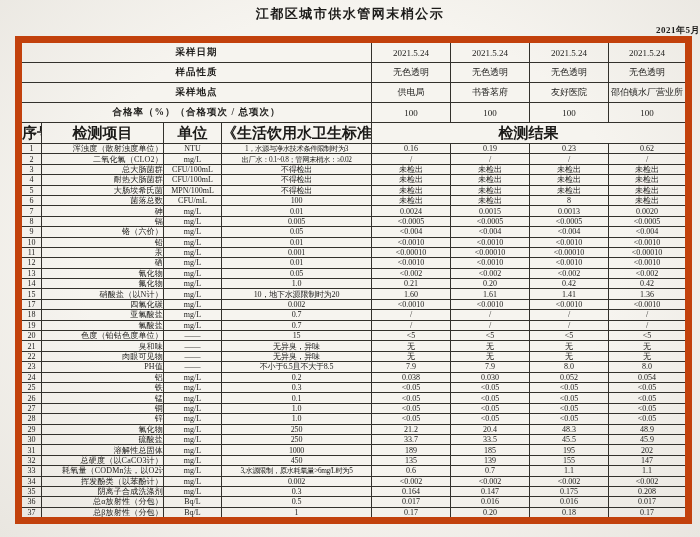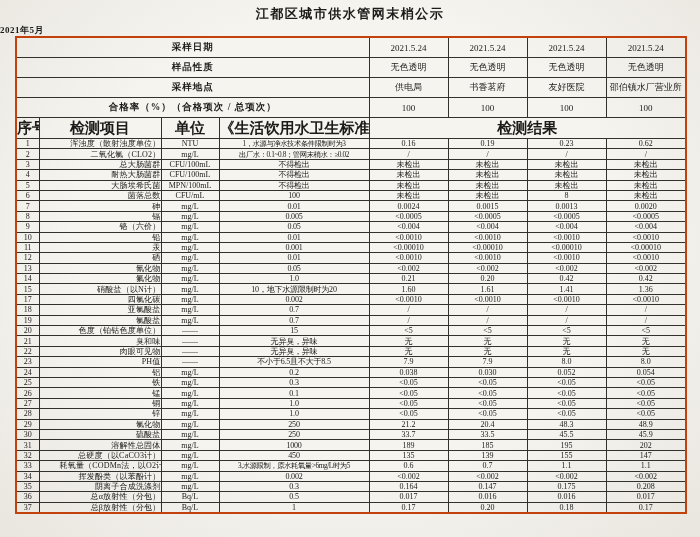--- a/index.html
+++ b/index.html
@@ -8,27 +8,27 @@
     background:radial-gradient(ellipse at 50% 45%, #f6f4ef 55%, #e9e6e0 100%);
     font-family:"Liberation Serif","DejaVu Serif",serif;
     color:#1c1b19;
   }
   .title{
     position:absolute;top:5px;left:0;width:700px;text-align:center;
     font-size:13px;font-weight:bold;letter-spacing:1.5px;
     font-family:"Liberation Sans","DejaVu Sans",sans-serif;
   }
   .subtitle{
-    position:absolute;top:24px;left:0;width:700px;text-align:left;
+    position:absolute;top:24px;left:0;width:700px;text-align:right;
     font-size:9px;font-weight:bold;letter-spacing:.5px;
   }
   table.sheet{
     position:absolute;top:36px;left:15px;width:670px;
     border-collapse:collapse;table-layout:fixed;
-    border:2px solid #c2410c;
+    border:7px solid #c2410c;
   }
   .sheet td{
     border:1px solid #33312c;
     padding:0;text-align:center;vertical-align:middle;
     overflow:hidden;white-space:nowrap;
   }
   .meta-label{font-size:9.5px;font-weight:bold;height:19px;letter-spacing:1px;}
   .meta-value{font-size:9px;height:19px;}
   .col-head{font-size:15px;font-weight:bold;height:20px;}
   .data-row td{height:9.4px;font-size:8px;line-height:9px;}

